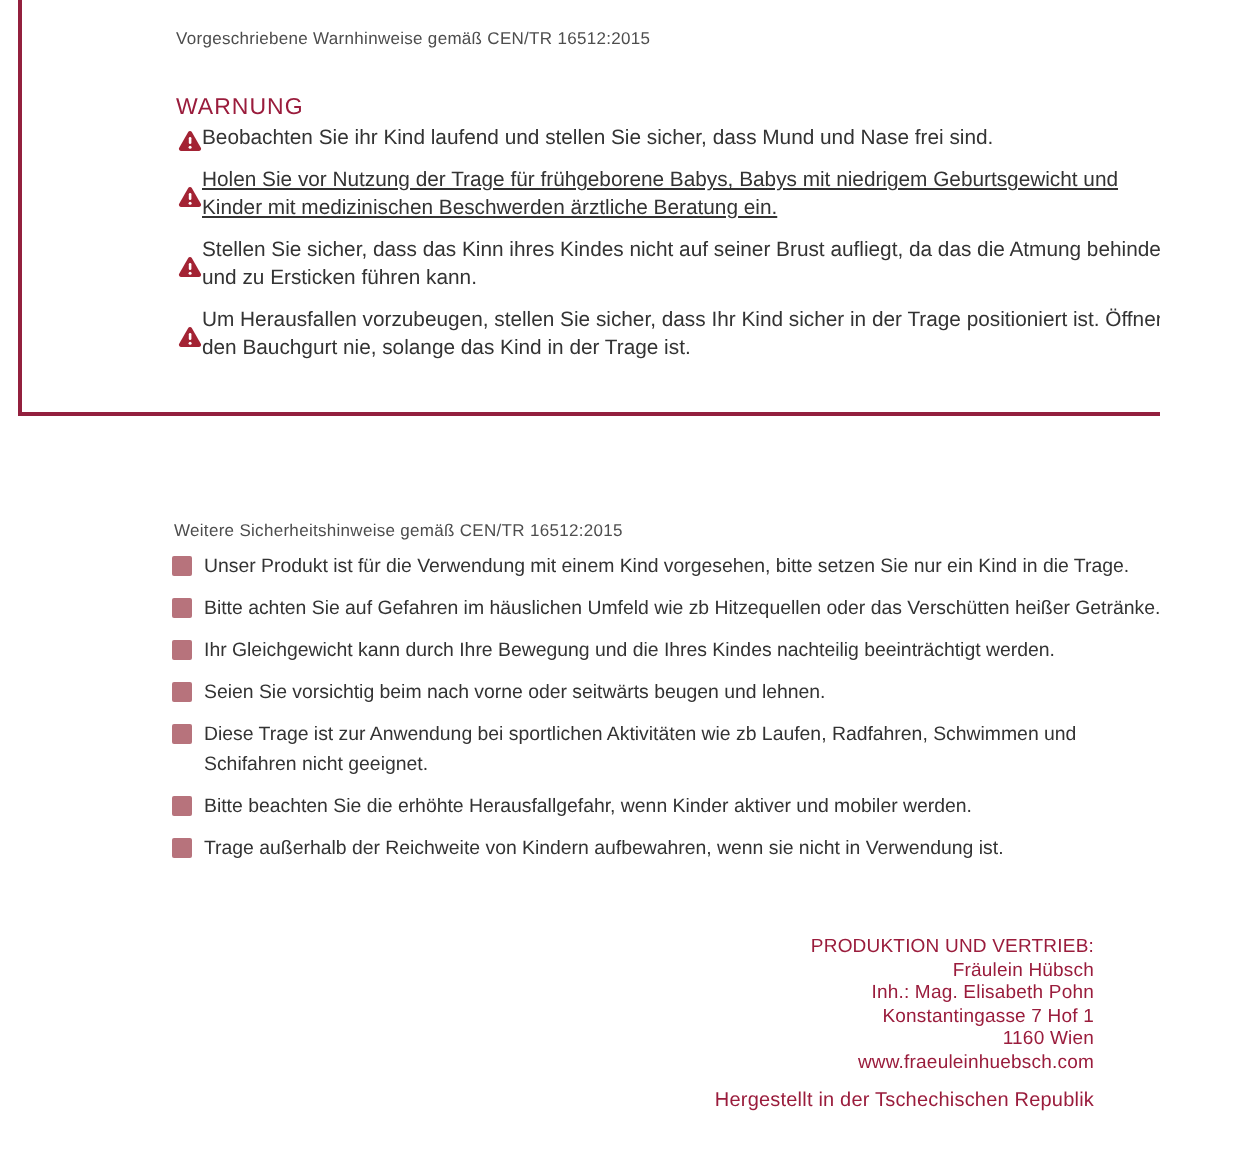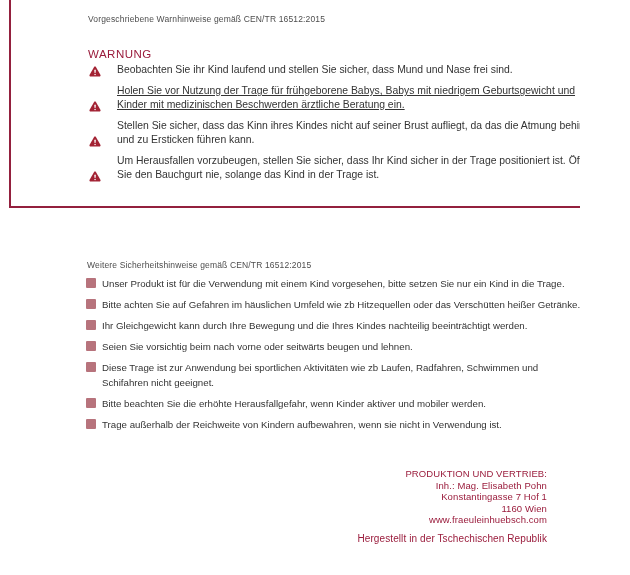--- a/index.html
+++ b/index.html
@@ -42,22 +42,22 @@
     color: #9a1c3c;
   }
   .wb-items {
     position: absolute;
     left: 78px;
     top: 75px;
     width: 520px;
   }
   .w-item {
     display: flex;
-    align-items: flex-end;
-    gap: 16px;
+    align-items: center;
+    gap: 0;
     margin-bottom: 7px;
     font-size: 10.4px;
     line-height: 14px;
     color: #333333;
   }
   .w-icon { flex: 0 0 12px; width: 12px; height: 11px; margin-top: 1px; }
   .w-icon svg { display: block; width: 12px; height: 11px; }
   .w-text { display: block; }
   .w-item:nth-child(2) .w-text { max-width: 470px; text-decoration: underline; }
   .w-item:nth-child(3) .w-text { max-width: 500px; }
@@ -198,20 +198,21 @@
       <span class="s-text">Bitte beachten Sie die erhöhte Herausfallgefahr, wenn Kinder aktiver und mobiler werden.</span>
     </div>
     <div class="s-item">
       <span class="s-square"></span>
       <span class="s-text">Trage außerhalb der Reichweite von Kindern aufbewahren, wenn sie nicht in Verwendung ist.</span>
     </div>
   </div>
 
   <div class="footer">
     <div>PRODUKTION UND VERTRIEB:</div>
+    <div>Fräulein Hübsch</div>
     <div>Inh.: Mag. Elisabeth Pohn</div>
     <div>Konstantingasse 7 Hof 1</div>
     <div>1160 Wien</div>
     <div>www.fraeuleinhuebsch.com</div>
     <div class="made-in">Hergestellt in der Tschechischen Republik</div>
   </div>
 
 </div>
 
 </body></html>

